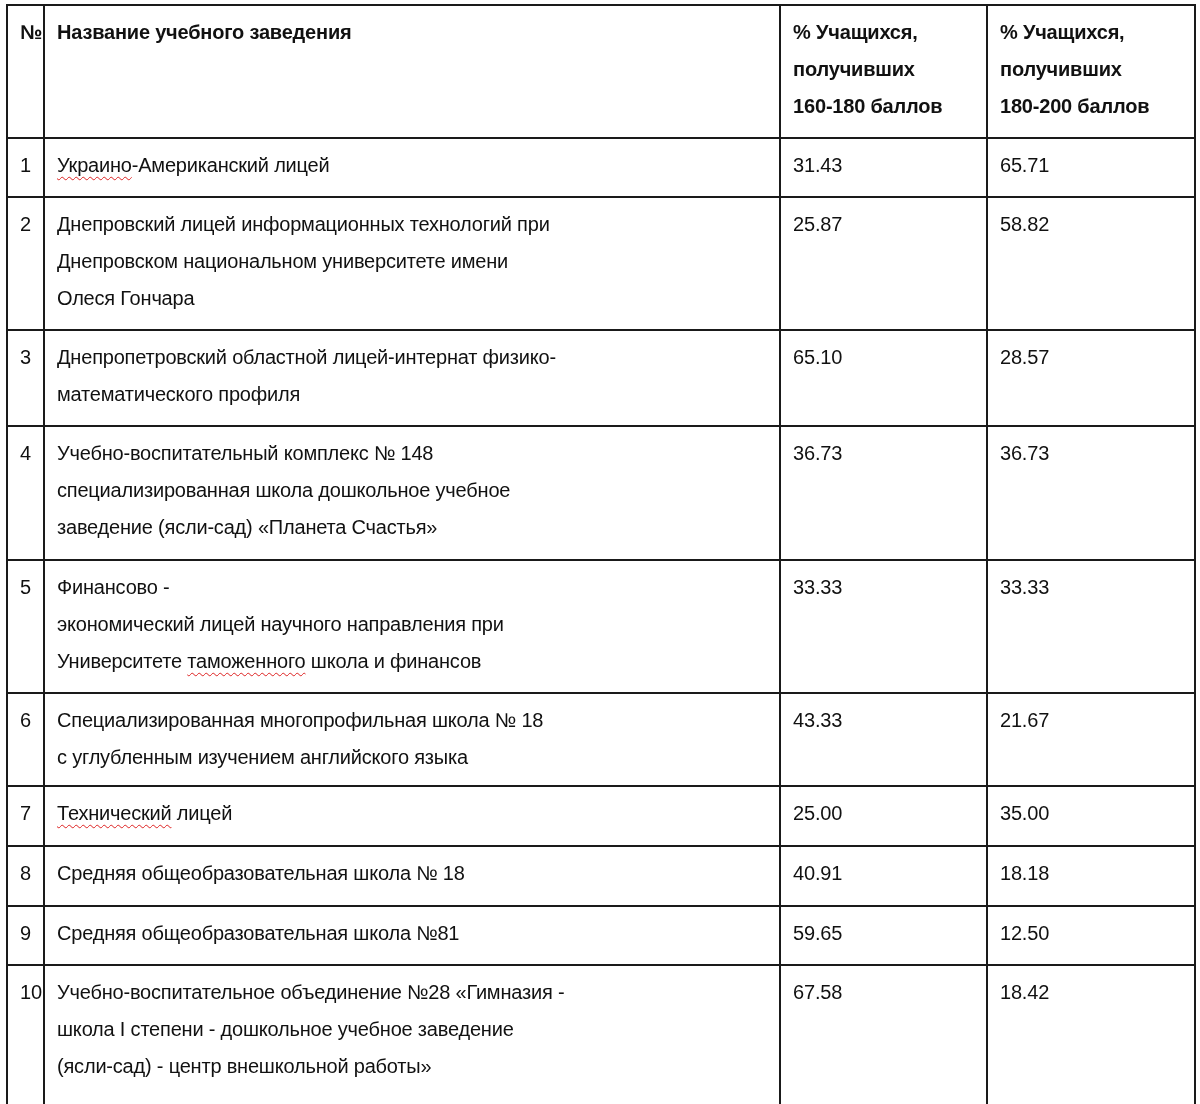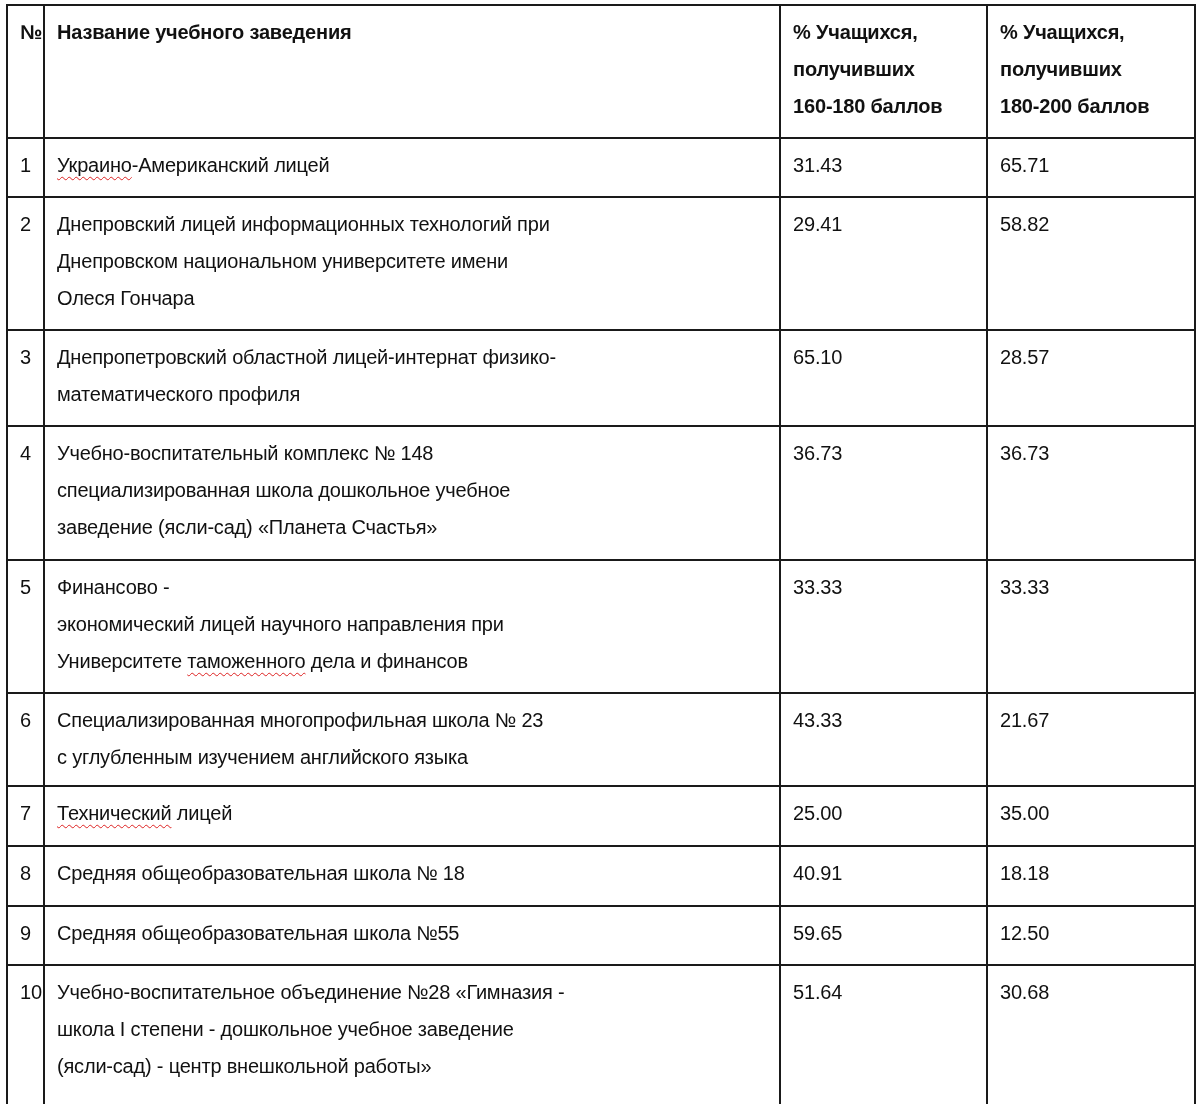--- a/index.html
+++ b/index.html
@@ -82,21 +82,21 @@
       <tr style="height: 133px;">
         <td>
           <span class="cell-text"><span class="">2</span></span>
         </td>
         <td>
           <span class="cell-text"><span class="">Днепровский лицей информационных технологий при
 Днепровском национальном университете имени
 Олеся Гончара</span></span>
         </td>
         <td>
-          <span class="cell-text"><span class="">29.41</span></span>
+          <span class="cell-text"><span class="">25.87</span></span>
         </td>
         <td>
           <span class="cell-text"><span class="">58.82</span></span>
         </td>
       </tr>
       <tr style="height: 96px;">
         <td>
           <span class="cell-text"><span class="">3</span></span>
         </td>
         <td>
@@ -126,35 +126,35 @@
           <span class="cell-text"><span class="">36.73</span></span>
         </td>
       </tr>
       <tr style="height: 133px;">
         <td>
           <span class="cell-text"><span class="">5</span></span>
         </td>
         <td>
           <span class="cell-text"><span class="">Финансово -
 экономический лицей научного направления при
-Университете </span><span class="spell">таможенного</span><span class=""> дела и финансов</span></span>
+Университете </span><span class="spell">таможенного</span><span class=""> школа и финансов</span></span>
         </td>
         <td>
           <span class="cell-text"><span class="">33.33</span></span>
         </td>
         <td>
           <span class="cell-text"><span class="">33.33</span></span>
         </td>
       </tr>
       <tr style="height: 93px;">
         <td>
           <span class="cell-text"><span class="">6</span></span>
         </td>
         <td>
-          <span class="cell-text"><span class="">Специализированная многопрофильная школа № 23
+          <span class="cell-text"><span class="">Специализированная многопрофильная школа № 18
 с углубленным изучением английского языка</span></span>
         </td>
         <td>
           <span class="cell-text"><span class="">43.33</span></span>
         </td>
         <td>
           <span class="cell-text"><span class="">21.67</span></span>
         </td>
       </tr>
       <tr style="height: 60px;">
@@ -183,39 +183,39 @@
         </td>
         <td>
           <span class="cell-text"><span class="">18.18</span></span>
         </td>
       </tr>
       <tr style="height: 59px;">
         <td>
           <span class="cell-text"><span class="">9</span></span>
         </td>
         <td>
-          <span class="cell-text"><span class="">Средняя общеобразовательная школа №55</span></span>
+          <span class="cell-text"><span class="">Средняя общеобразовательная школа №81</span></span>
         </td>
         <td>
           <span class="cell-text"><span class="">59.65</span></span>
         </td>
         <td>
           <span class="cell-text"><span class="">12.50</span></span>
         </td>
       </tr>
       <tr style="height: 172px;">
         <td>
           <span class="cell-text"><span class="">10</span></span>
         </td>
         <td>
           <span class="cell-text"><span class="">Учебно-воспитательное объединение №28 «Гимназия -
 школа I степени - дошкольное учебное заведение
 (ясли-сад) - центр внешкольной работы»</span></span>
         </td>
         <td>
-          <span class="cell-text"><span class="">51.64</span></span>
-        </td>
-        <td>
-          <span class="cell-text"><span class="">30.68</span></span>
+          <span class="cell-text"><span class="">67.58</span></span>
+        </td>
+        <td>
+          <span class="cell-text"><span class="">18.42</span></span>
         </td>
       </tr>
     </tbody>
 </table>
 
 </body></html>

